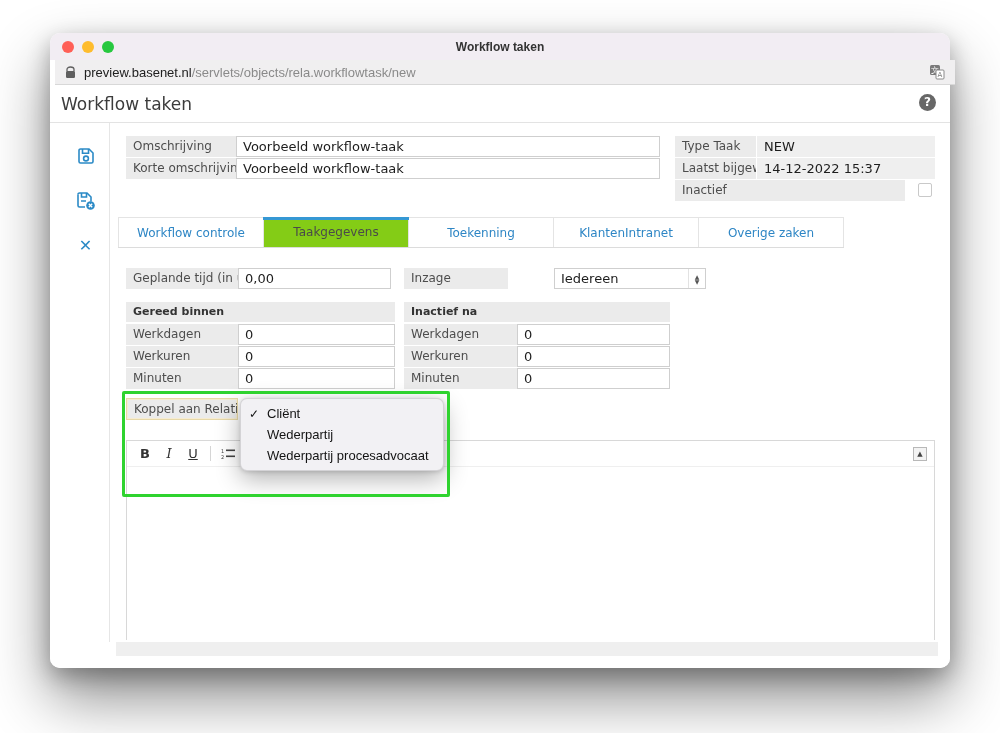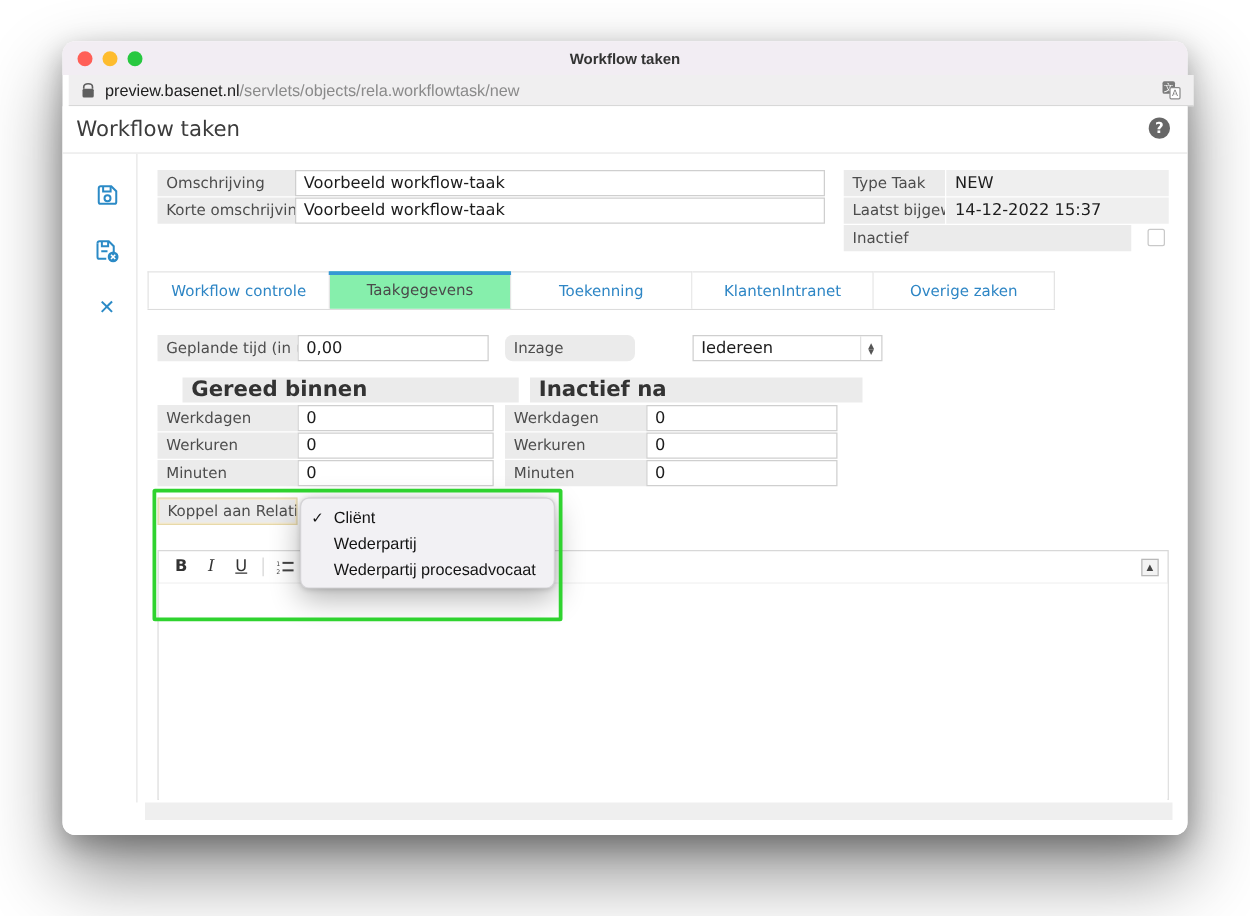--- a/index.html
+++ b/index.html
@@ -50,34 +50,34 @@
 
   
   .lbl { position:absolute; height:21px; background:#ebebeb; color:#4d4d4d;
          font-size:12px; line-height:21px; padding-left:7px; white-space:nowrap; overflow:hidden; }
   .val-cell { position:absolute; height:21px; background:#efefef; color:#1d1d1d;
               font-size:13px; line-height:21px; padding-left:7px; white-space:nowrap; overflow:hidden; }
   .inp { position:absolute; height:21px; background:#fff; border:1px solid #cfcfcf;
          color:#1d1d1d; font-size:13px; line-height:19px; padding-left:6px;
          white-space:nowrap; overflow:hidden; }
   .sec-hdr { position:absolute; height:20px; background:#ebebeb; color:#333;
-             font-size:17px; font-weight:bold; line-height:20px; padding-left:7px;margin-left:20px; }
+             font-size:11px; font-weight:bold; line-height:20px; padding-left:7px; }
 
   .checkbox { position:absolute; width:14px; height:14px; background:#fff;
               border:1px solid #c9c9c9; border-radius:2px; cursor:pointer; }
 
   
   .tabs { position:absolute; left:0; top:94px; width:726px; height:31px;
           display:flex; border-bottom:1px solid #dcdcdc; }
   .tab { flex:1; border:1px solid #e4e4e4; border-bottom:none; border-left:none;
          background:#fff; color:#2e86c5; font-size:12px;
          display:flex; align-items:center; justify-content:center; cursor:pointer;
          position:relative; }
   .tab:first-child { border-left:1px solid #e4e4e4; }
-  .tab.active { background:#86efac; color:#4a4a4a; border-top:none; }
+  .tab.active { background:#84cc16; color:#4a4a4a; border-top:none; }
   .tab.active::before { content:""; position:absolute; left:-1px; right:-1px; top:0;
                         height:3px; background:#3598d4; }
 
   
   .select-box { position:absolute; height:21px; background:#fff; border:1px solid #cfcfcf;
                 display:flex; align-items:center; cursor:pointer; }
   .select-box .sel-text { flex:1; font-size:13px; color:#1d1d1d; padding-left:6px;
                           white-space:nowrap; overflow:hidden; }
   .stepper { width:17px; align-self:stretch; border-left:1px solid #e2e2e2;
              display:flex; flex-direction:column; align-items:center; justify-content:center;
@@ -206,21 +206,21 @@
       <div class="tabs">
         <div class="tab">Workflow controle</div>
         <div class="tab active">Taakgegevens</div>
         <div class="tab">Toekenning</div>
         <div class="tab">KlantenIntranet</div>
         <div class="tab">Overige zaken</div>
       </div>
 
       <div class="lbl" style="left:8px; top:145px; width:112px;">Geplande tijd (in u...</div>
       <div class="inp" style="left:120px; top:145px; width:153px;">0,00</div>
-      <div class="lbl" style="left:286px; top:145px; width:104px;border-radius:6px;">Inzage</div>
+      <div class="lbl" style="left:286px; top:145px; width:104px;">Inzage</div>
       <div class="select-box" style="left:399px; top:145px; width:152px;margin-left:37px;">
         <span class="sel-text">Iedereen</span>
         <span class="stepper">
             <span>▲</span>
             <span>▼</span>
           </span>
       </div>
 
       <div class="sec-hdr" style="left:8px; top:179px; width:269px;">Gereed binnen</div>
       <div class="lbl" style="left:8px; top:201px; width:112px;">Werkdagen</div>

